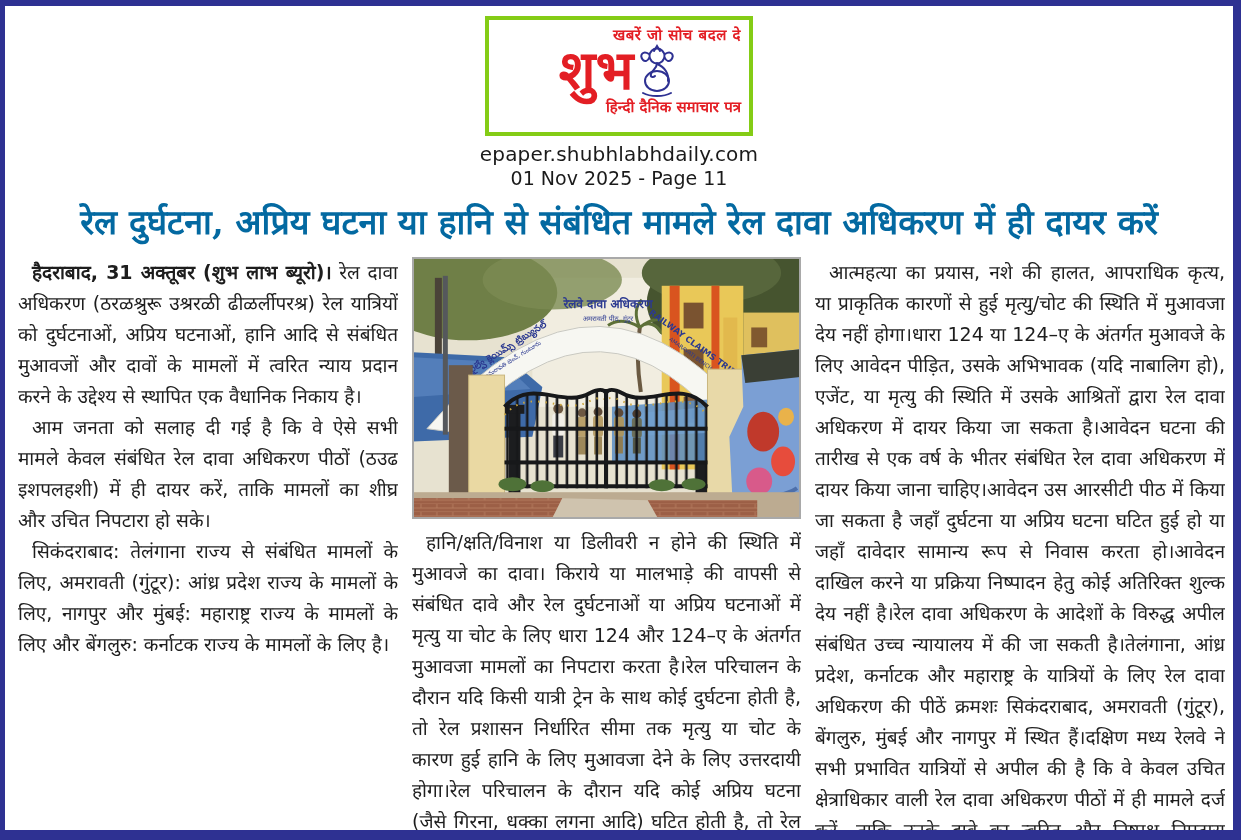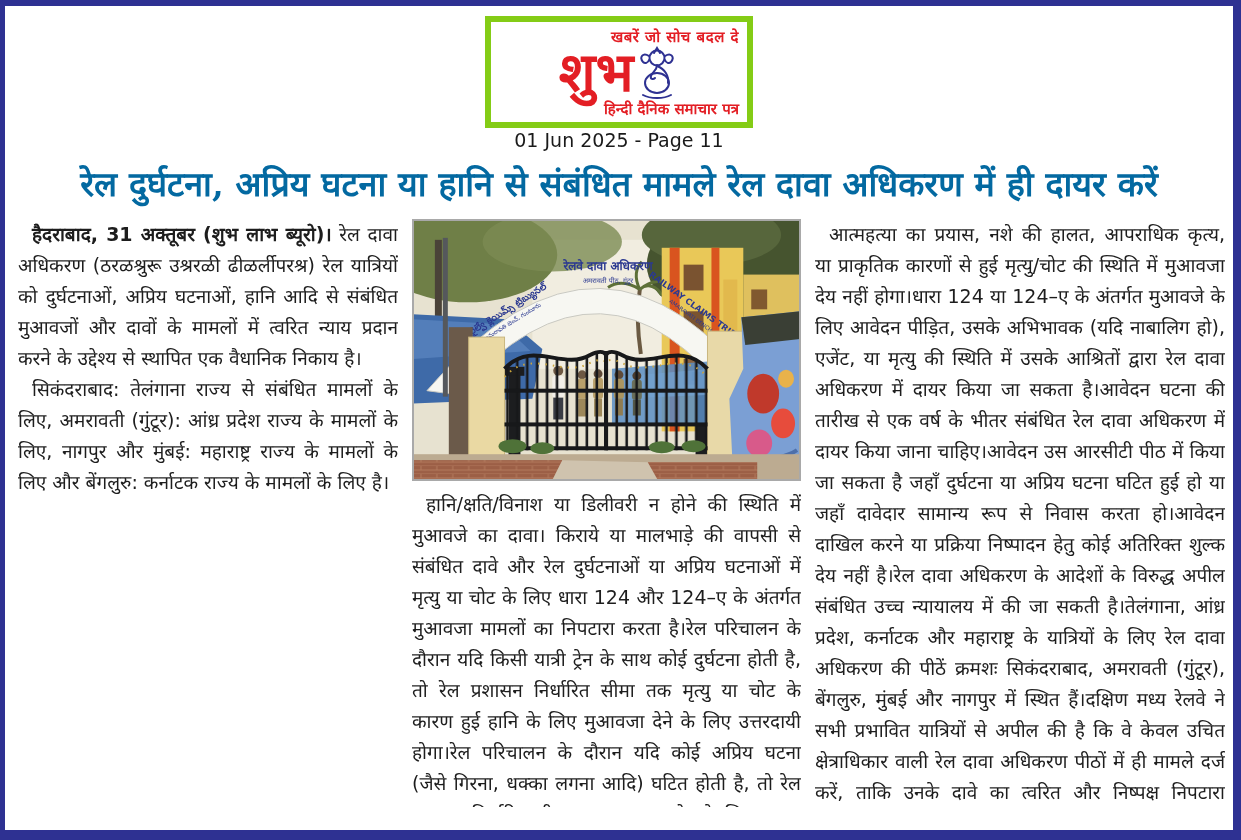--- a/index.html
+++ b/index.html
@@ -12,22 +12,22 @@
     border-top: 6px solid #2e3192;
     border-left: 5px solid #2e3192;
     border-right: 8px solid #2e3192;
     border-bottom: 10px solid #2e3192;
     overflow: hidden;
   }
   
   .masthead { text-align: center; padding-top: 10px; }
   .logo-box {
     width: 268px; margin: 0 auto;
-    border: 6px solid #84cc16;
-    padding: 4px 8px 4px 8px;
+    border: 4px solid #84cc16;
+    padding: 4px 8px 16px 8px;
     background: #fff;
   }
   .logo-tagline {
     color: #e31e24; font-weight: bold; font-size: 15px;
     text-align: right; letter-spacing: .5px;
   }
   .logo-row { display: flex; align-items: center; justify-content: center; gap: 2px; margin-top: -2px; }
   .logo-word {
     color: #e31e24; font-weight: bold; font-size: 54px; line-height: 1.05;
     font-family: "DejaVu Serif", "Liberation Serif", serif;
@@ -91,29 +91,31 @@
             <path d="M22 20 C 22 26, 17 27, 16 31 C 15 34, 18 35, 20 33"></path>
             <path d="M22 21 C 30 24, 34 31, 33 38"></path>
             <ellipse cx="22" cy="38" rx="12" ry="10"></ellipse>
             <path d="M8 50 C 15 54, 29 54, 36 50"></path>
             <path d="M19 8 L22 3 L25 8"></path>
           </g>
         </svg>
       </div>
       <div class="logo-subtitle">हिन्दी दैनिक समाचार पत्र</div>
     </div>
-    <div class="edition-line">01 Jun 2025 - Page 11</div>
+    <div class="site-line">epaper.shubhlabhdaily.com</div>
+    <div class="edition-line">01 Nov 2025 - Page 11</div>
   </div>
 
   <h1 class="headline">रेल दुर्घटना, अप्रिय घटना या हानि से संबंधित मामले रेल दावा अधिकरण में ही दायर करें</h1>
 
   <div class="content">
 
     <div class="col">
       <p><span class="lead">हैदराबाद, 31 अक्तूबर (शुभ लाभ ब्यूरो)।</span><span> रेल दावा अधिकरण (ठरळश्रुरू उश्ररळी ढीळर्लीपरश्र) रेल यात्रियों को दुर्घटनाओं, अप्रिय घटनाओं, हानि आदि से संबंधित मुआवजों और दावों के मामलों में त्वरित न्याय प्रदान करने के उद्देश्य से स्थापित एक वैधानिक निकाय है।</span></p>
+      <p>आम जनता को सलाह दी गई है कि वे ऐसे सभी मामले केवल संबंधित रेल दावा अधिकरण पीठों (ठउढ इशपलहशी) में ही दायर करें, ताकि मामलों का शीघ्र और उचित निपटारा हो सके।</p>
       <p>सिकंदराबाद: तेलंगाना राज्य से संबंधित मामलों के लिए, अमरावती (गुंटूर): आंध्र प्रदेश राज्य के मामलों के लिए, नागपुर और मुंबई: महाराष्ट्र राज्य के मामलों के लिए और बेंगलुरु: कर्नाटक राज्य के मामलों के लिए है।</p>
 
     </div>
 
     <div class="col">
       <div class="photo-frame">
         <svg viewBox="0 0 389 262" preserveAspectRatio="none" aria-hidden="true">
           <defs>
             <pattern id="gatebars" width="10" height="8" patternUnits="userSpaceOnUse">
               <rect width="10" height="8" fill="none"></rect>

